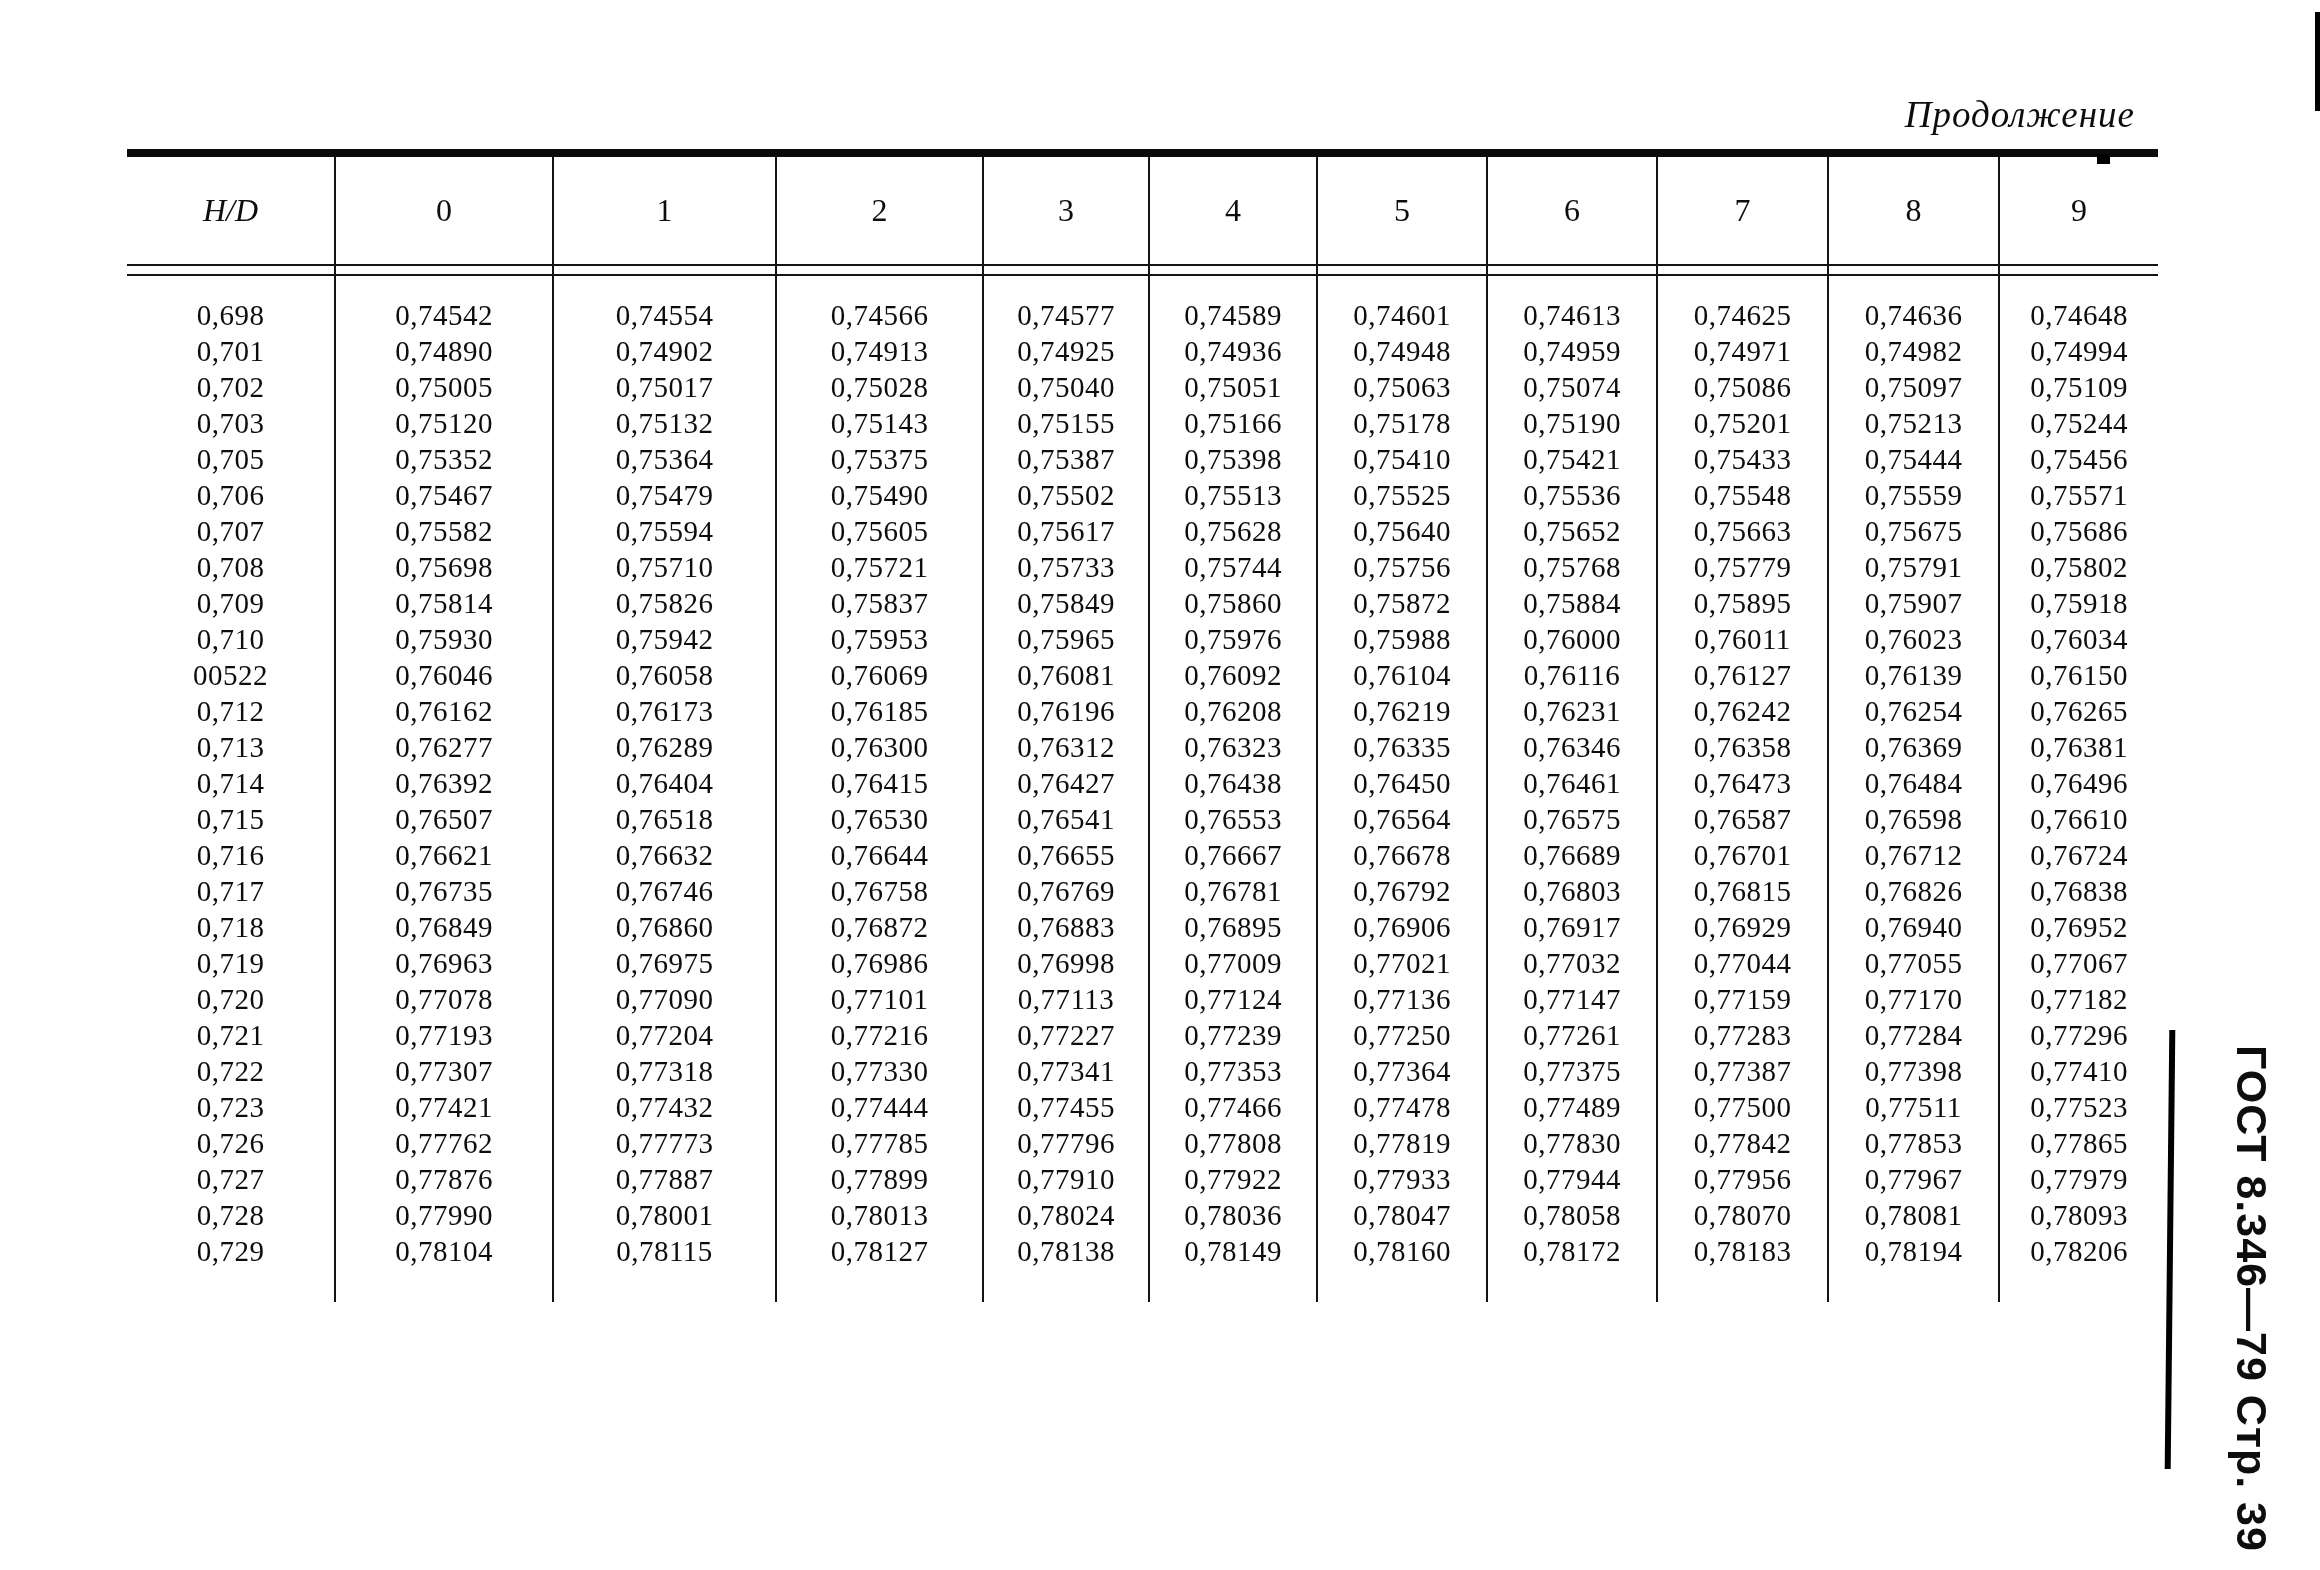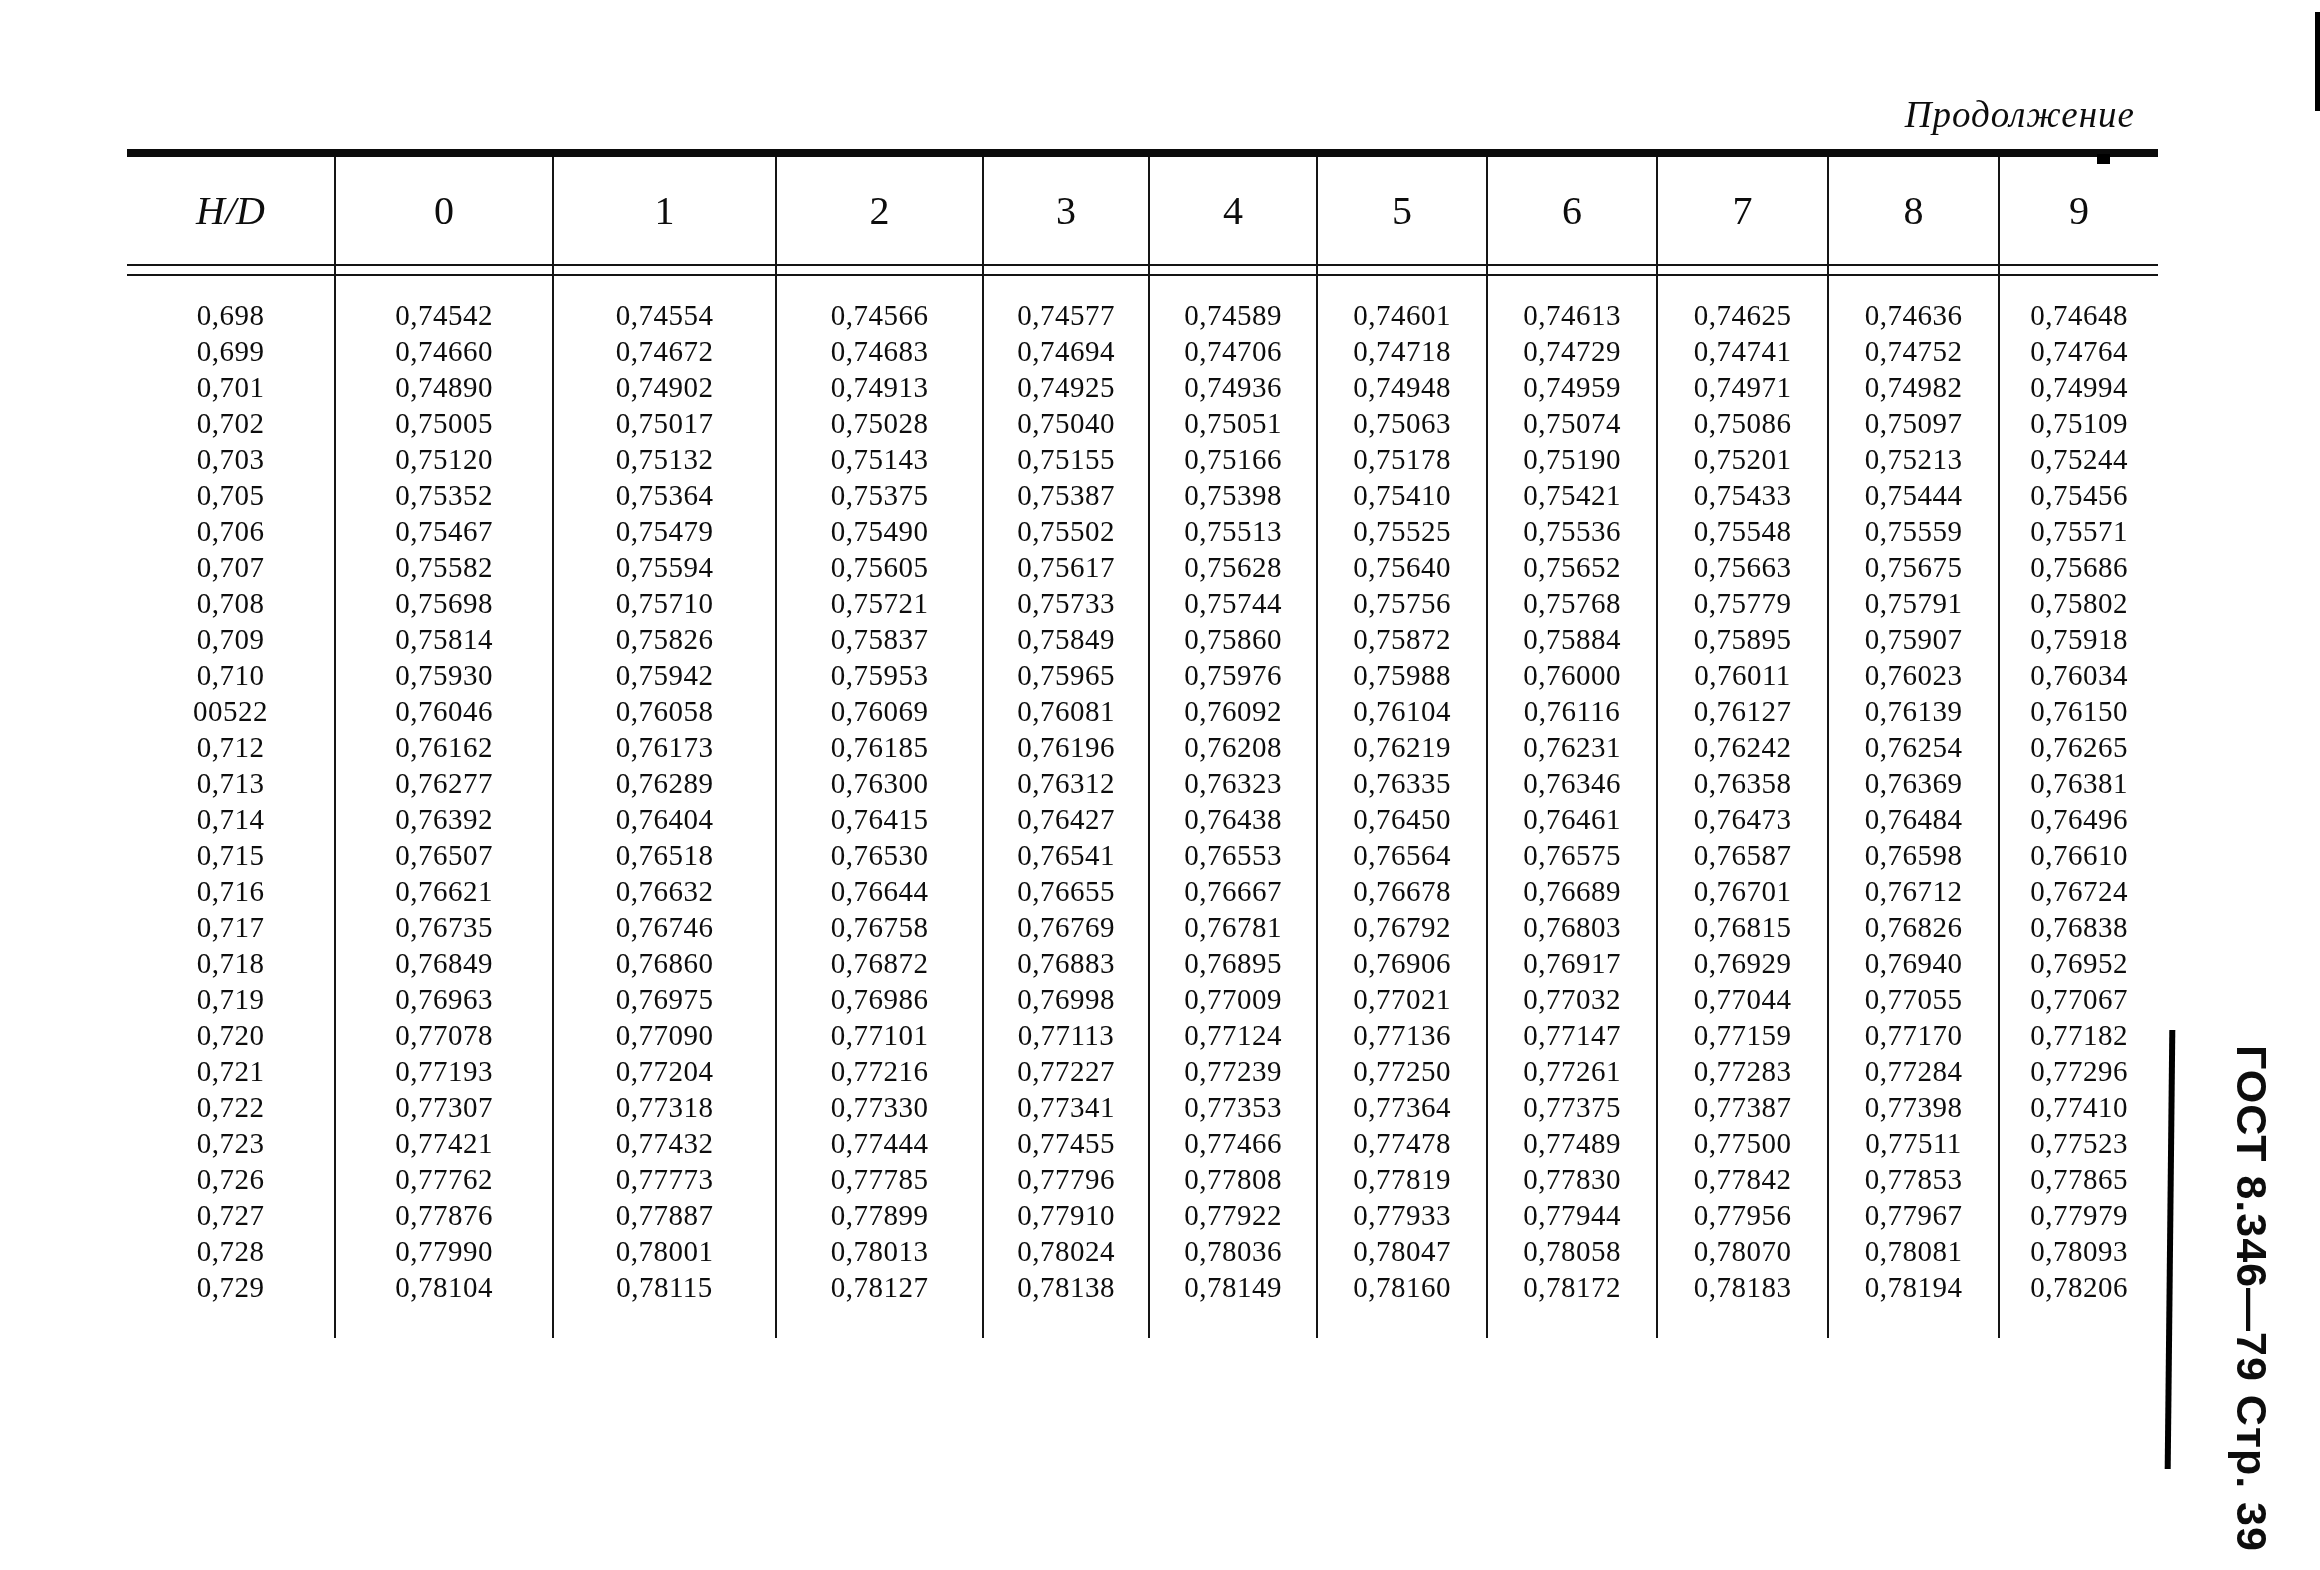--- a/index.html
+++ b/index.html
@@ -26,21 +26,21 @@
   .gost-table th:nth-child(4){width:205px;}
   .gost-table th:nth-child(5){width:164px;}
   .gost-table th:nth-child(6){width:166px;}
   .gost-table th:nth-child(7){width:168px;}
   .gost-table th:nth-child(8){width:168px;}
   .gost-table th:nth-child(9){width:169px;}
   .gost-table th:nth-child(10){width:169px;}
   .gost-table th:nth-child(11){width:158px;}
 
   .gost-table thead th{
-    height:107px;font-size:40px;
+    height:107px;font-size:32px;
     border-bottom:2.9px solid #141414;
   }
   .gost-table thead th.hd{font-style:italic;}
   .gost-table tr.rule-row td{
     height:7.8px;border-bottom:2px solid #141414;
   }
   .gost-table tr.gap-row td{height:21.5px;}
   .gost-table tbody td.num{
     height:36px;font-size:29px;line-height:36px;
     letter-spacing:0.5px;white-space:nowrap;
@@ -124,33 +124,20 @@
         <td class="num">0,74566</td>
         <td class="num">0,74577</td>
         <td class="num">0,74589</td>
         <td class="num">0,74601</td>
         <td class="num">0,74613</td>
         <td class="num">0,74625</td>
         <td class="num">0,74636</td>
         <td class="num">0,74648</td>
       </tr>
       <tr>
-        <td class="num">0,699</td>
-        <td class="num">0,74660</td>
-        <td class="num">0,74672</td>
-        <td class="num">0,74683</td>
-        <td class="num">0,74694</td>
-        <td class="num">0,74706</td>
-        <td class="num">0,74718</td>
-        <td class="num">0,74729</td>
-        <td class="num">0,74741</td>
-        <td class="num">0,74752</td>
-        <td class="num">0,74764</td>
-      </tr>
-      <tr>
         <td class="num">0,701</td>
         <td class="num">0,74890</td>
         <td class="num">0,74902</td>
         <td class="num">0,74913</td>
         <td class="num">0,74925</td>
         <td class="num">0,74936</td>
         <td class="num">0,74948</td>
         <td class="num">0,74959</td>
         <td class="num">0,74971</td>
         <td class="num">0,74982</td>

